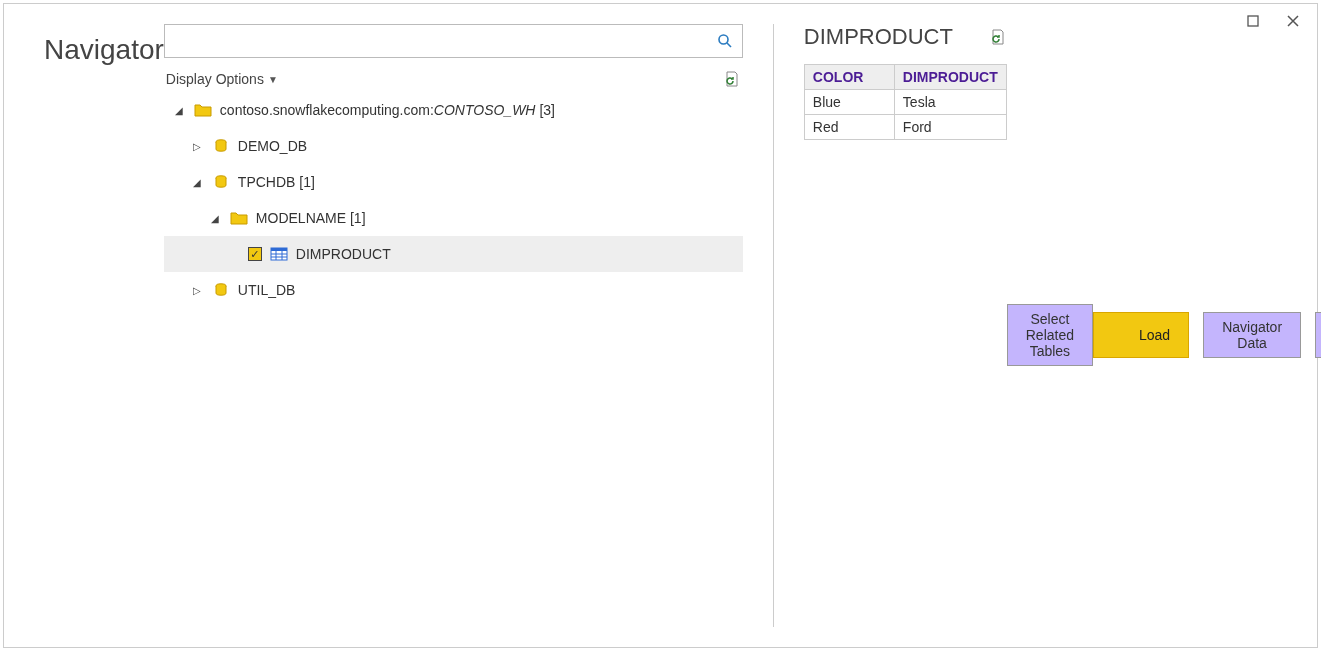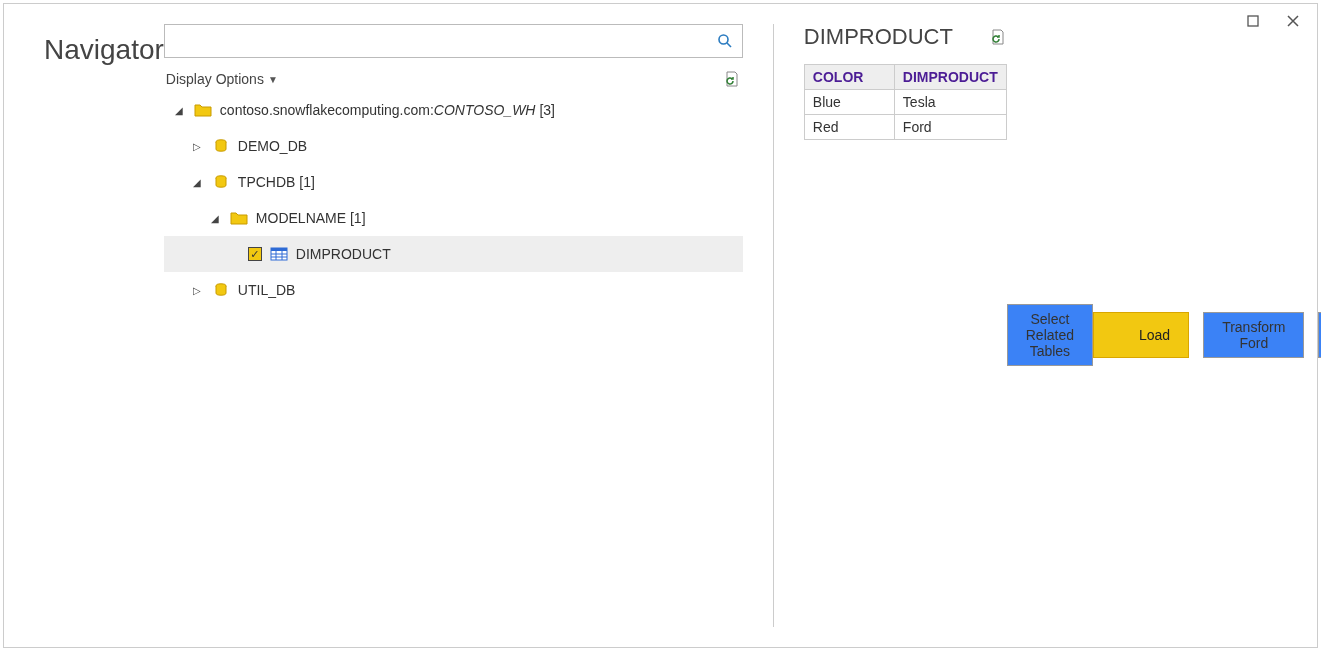--- a/index.html
+++ b/index.html
@@ -163,21 +163,21 @@
       color: #4c1d95;
     }
     .footer {
       display: flex;
       justify-content: space-between;
       align-items: center;
       padding-top: 18px;
     }
     .btn {
       border: 1px solid #999;
-      background: #3b82f6;
+      background: #c4b5fd;
       padding: 6px 18px;
       font-size: 14px;
       cursor: pointer;
       color: #333;
     }
     .btn.primary {
       background: #f2c811;
       border-color: #d9a600;
       color: #222;
       padding-left: 45px;
@@ -345,17 +345,17 @@
           </tr>
         </tbody>
       </table>
     </div>
   </div>
 
   <div class="footer">
     <button class="btn">Select Related Tables</button>
     <div class="footer-right">
       <button class="btn primary">Load</button>
-      <button class="btn">Transform Ford</button>
+      <button class="btn">Navigator Data</button>
       <button class="btn">Display</button>
     </div>
   </div>
 </div>
 
 </body></html>

